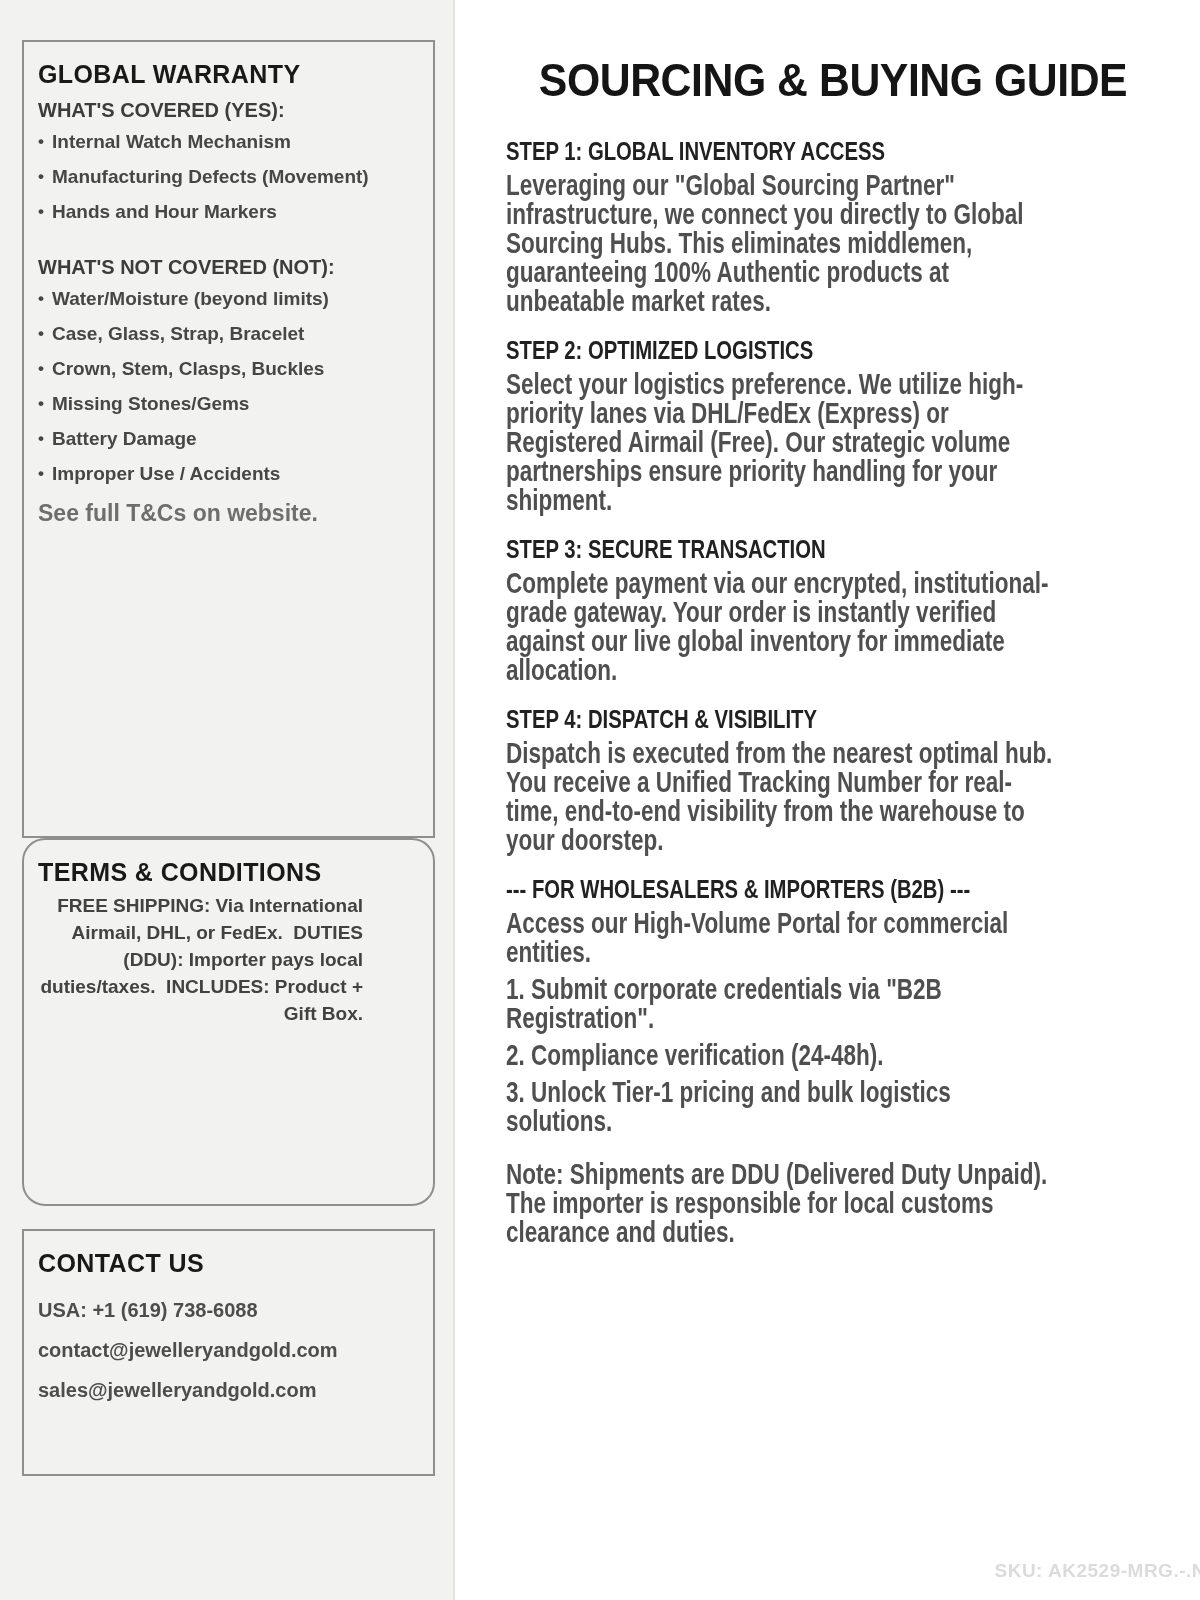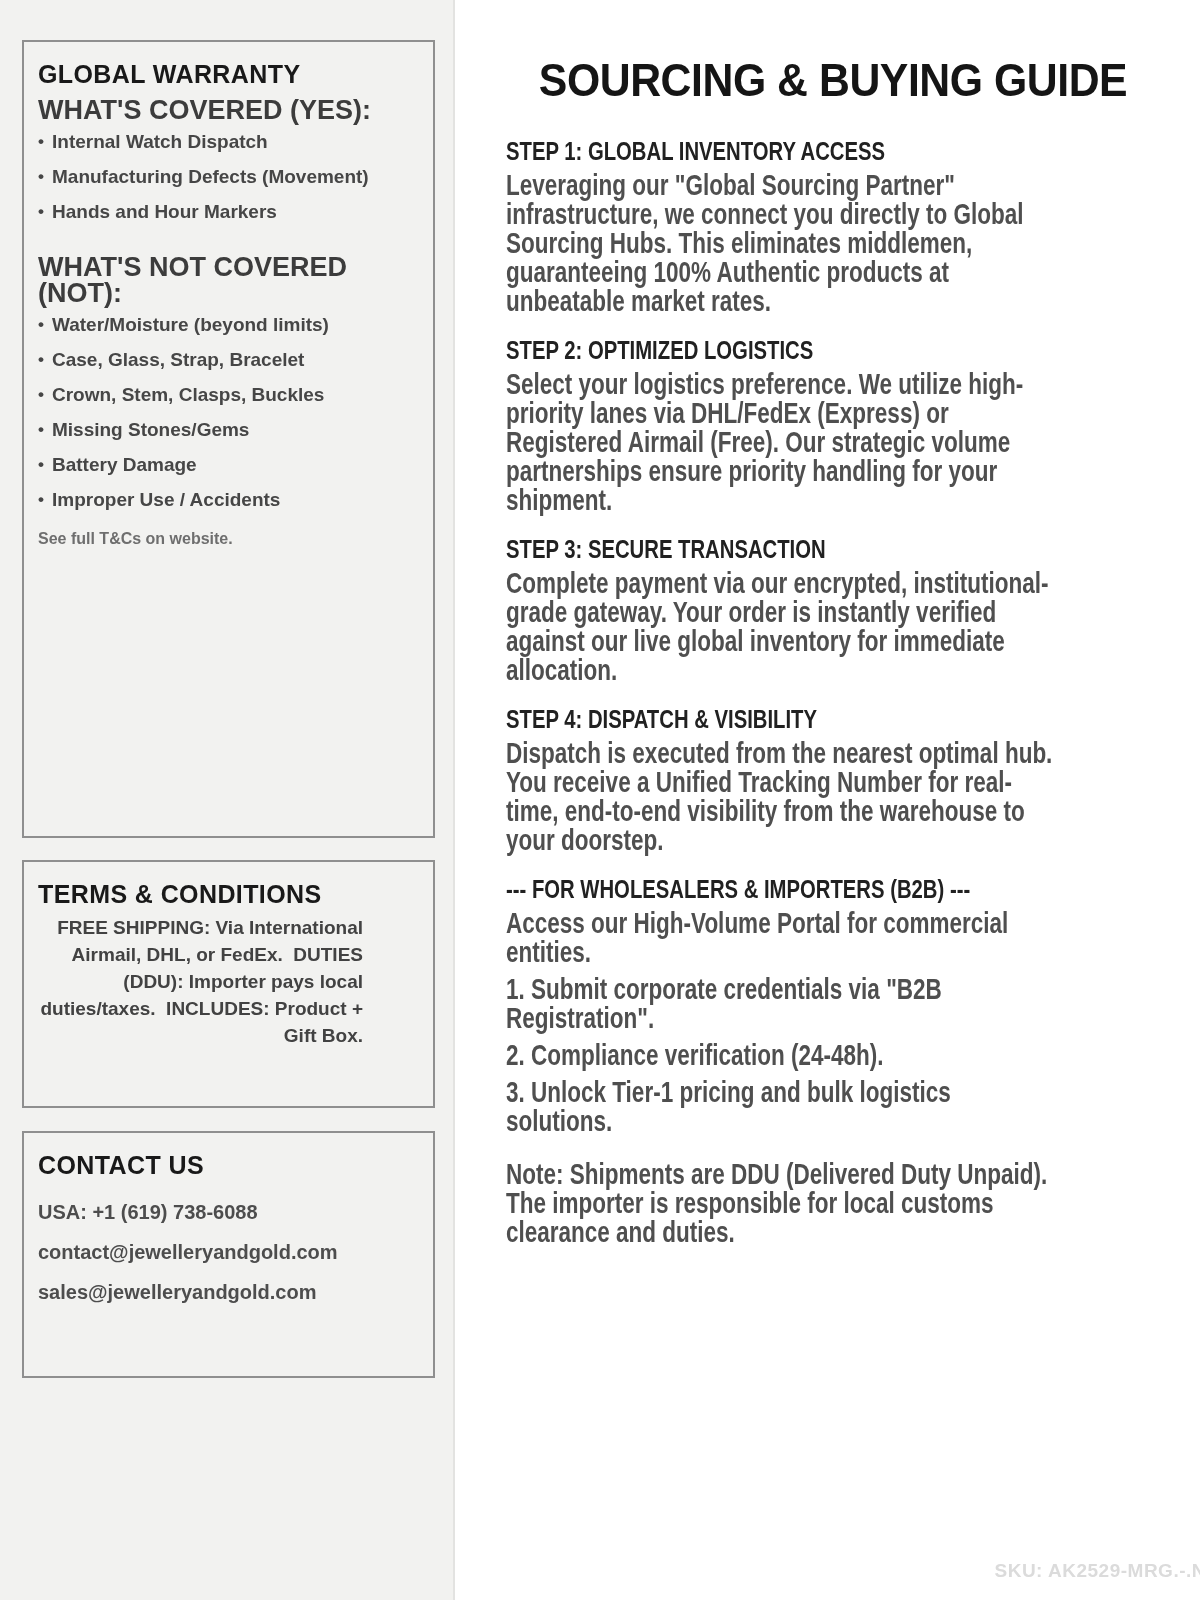--- a/index.html
+++ b/index.html
@@ -13,40 +13,40 @@
   .sidebar{
     position:absolute;left:0;top:0;width:455px;height:1600px;
     background:#f2f2f0;border-right:2px solid #e3e3e1;box-sizing:border-box;
   }
   .side-box{
     box-sizing:border-box;margin-left:22px;width:413px;
     border:2px solid #8f8f8f;background:#f2f2f0;
     padding:16px 21px 0 14px;
   }
   .box-warranty{margin-top:40px;height:798px;}
-  .box-terms{margin-top:22px;height:248px;}
+  .box-terms{height:368px;border-radius:23px;}
   .box-contact{margin-top:23px;height:247px;}
   .side-title{
     font-size:25px;line-height:32px;font-weight:800;color:#191919;
     letter-spacing:.4px;margin:0;
   }
   .side-subhead{
-    font-size:27px;line-height:26px;font-weight:700;color:#3c3c3c;margin:7px 0 0 0;
+    font-size:20px;line-height:26px;font-weight:700;color:#3c3c3c;margin:7px 0 0 0;
   }
   .side-subhead.second{margin-top:32px;}
   ul.side-list{list-style:none;margin:8px 0 0 0;padding:0;}
   ul.side-list li{
     font-size:19px;line-height:21px;font-weight:700;color:#464646;
     margin:0 0 14px 0;padding-left:14px;position:relative;
   }
   ul.side-list li::before{
     content:"\2022";position:absolute;left:0;top:0;color:#464646;font-size:17px;
   }
   .side-foot{
-    font-size:16px;line-height:22px;font-weight:700;color:#6e6e6e;margin:18px 0 0 0;
+    font-size:23px;line-height:22px;font-weight:700;color:#6e6e6e;margin:18px 0 0 0;
   }
   .side-para{
     font-size:19px;line-height:27px;font-weight:700;color:#424242;
     margin:4px 0 0 0;width:325px;white-space:pre-wrap;text-align:right;
   }
   .contact-line{
     font-size:20px;line-height:22px;font-weight:700;color:#4d4d4d;margin:14px 0 18px 0;
   }
   .contact-line.first{margin-top:20px;}
   
@@ -80,21 +80,21 @@
 </head>
 <body>
 
 <aside class="sidebar">
 
   <section class="side-box box-warranty">
     <h2 class="side-title">GLOBAL WARRANTY</h2>
 
     <h3 class="side-subhead">WHAT'S COVERED (YES):</h3>
     <ul class="side-list">
-      <li>Internal Watch Dispatch</li>
+      <li>Internal Watch Mechanism</li>
       <li>Manufacturing Defects (Movement)</li>
       <li>Hands and Hour Markers</li>
     </ul>
 
     <h3 class="side-subhead second">WHAT'S NOT COVERED (NOT):</h3>
     <ul class="side-list">
       <li>Water/Moisture (beyond limits)</li>
       <li>Case, Glass, Strap, Bracelet</li>
       <li>Crown, Stem, Clasps, Buckles</li>
       <li>Missing Stones/Gems</li>

